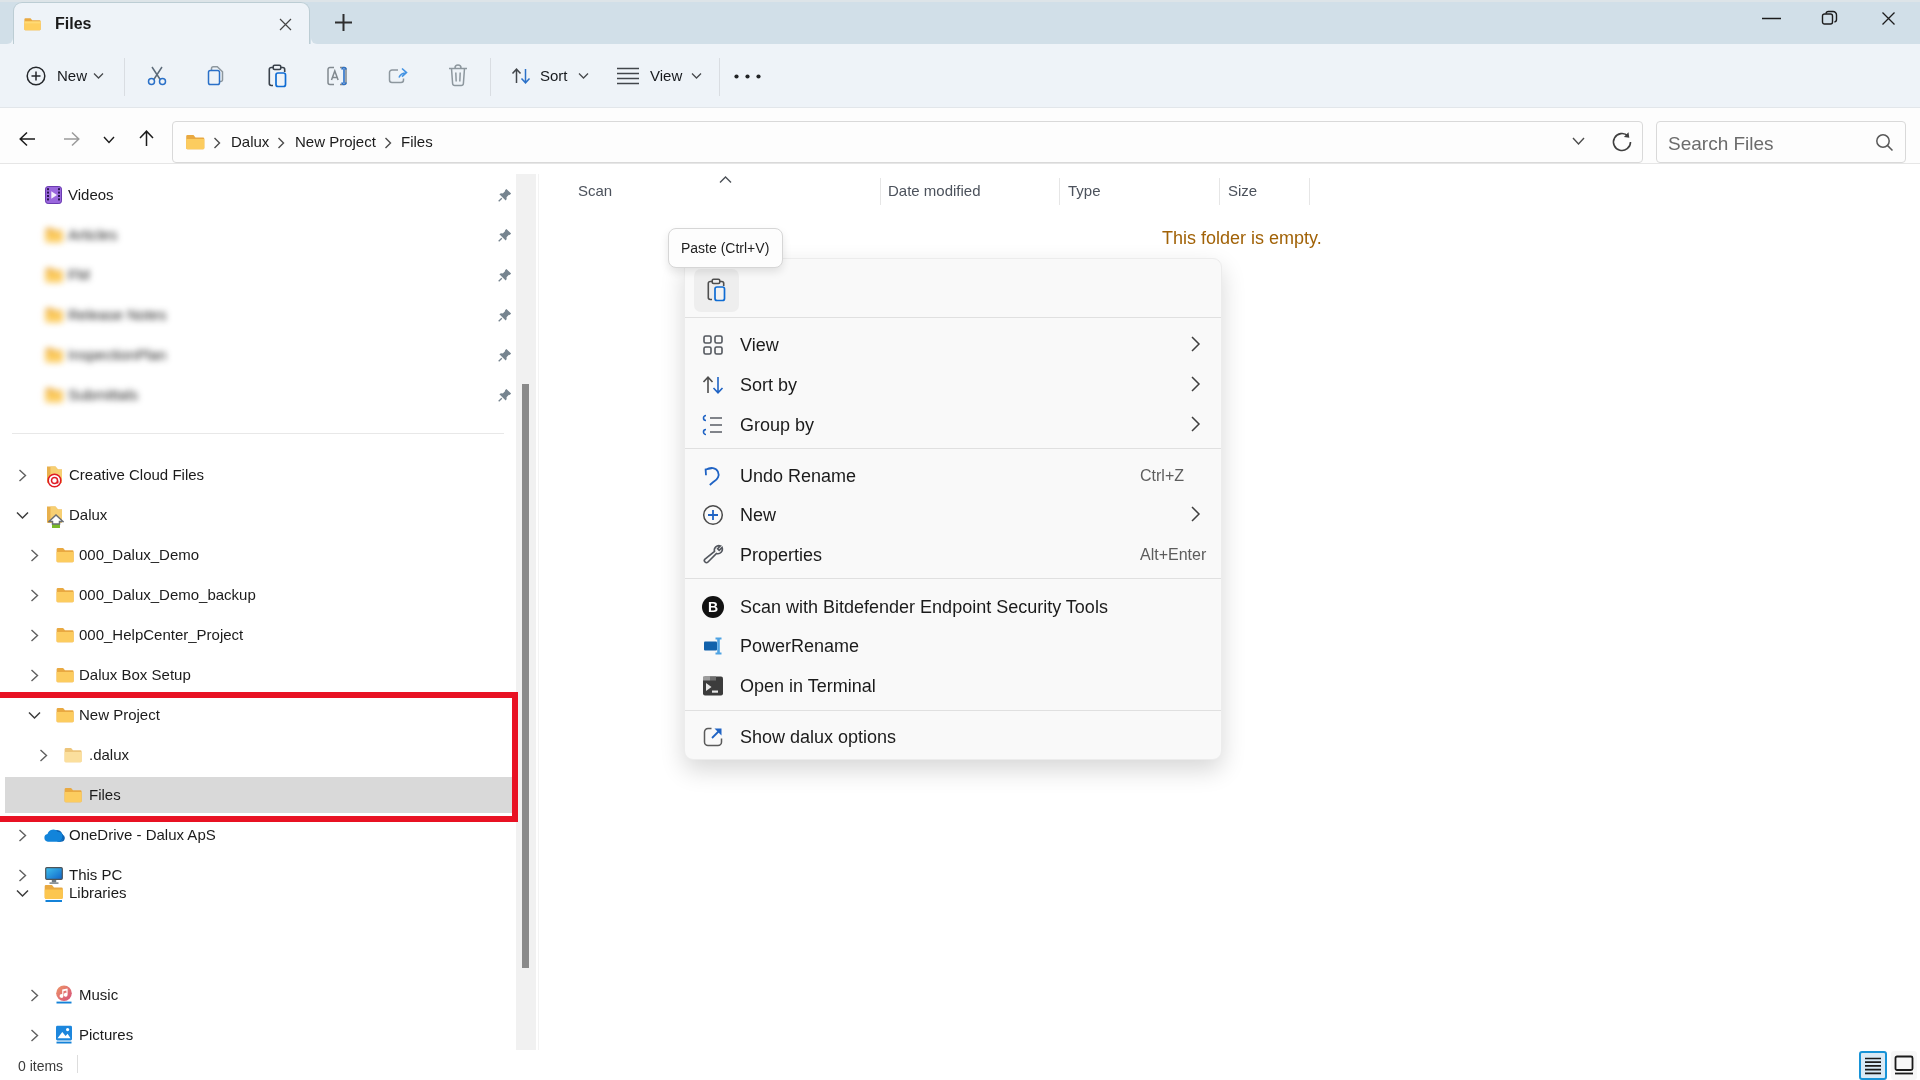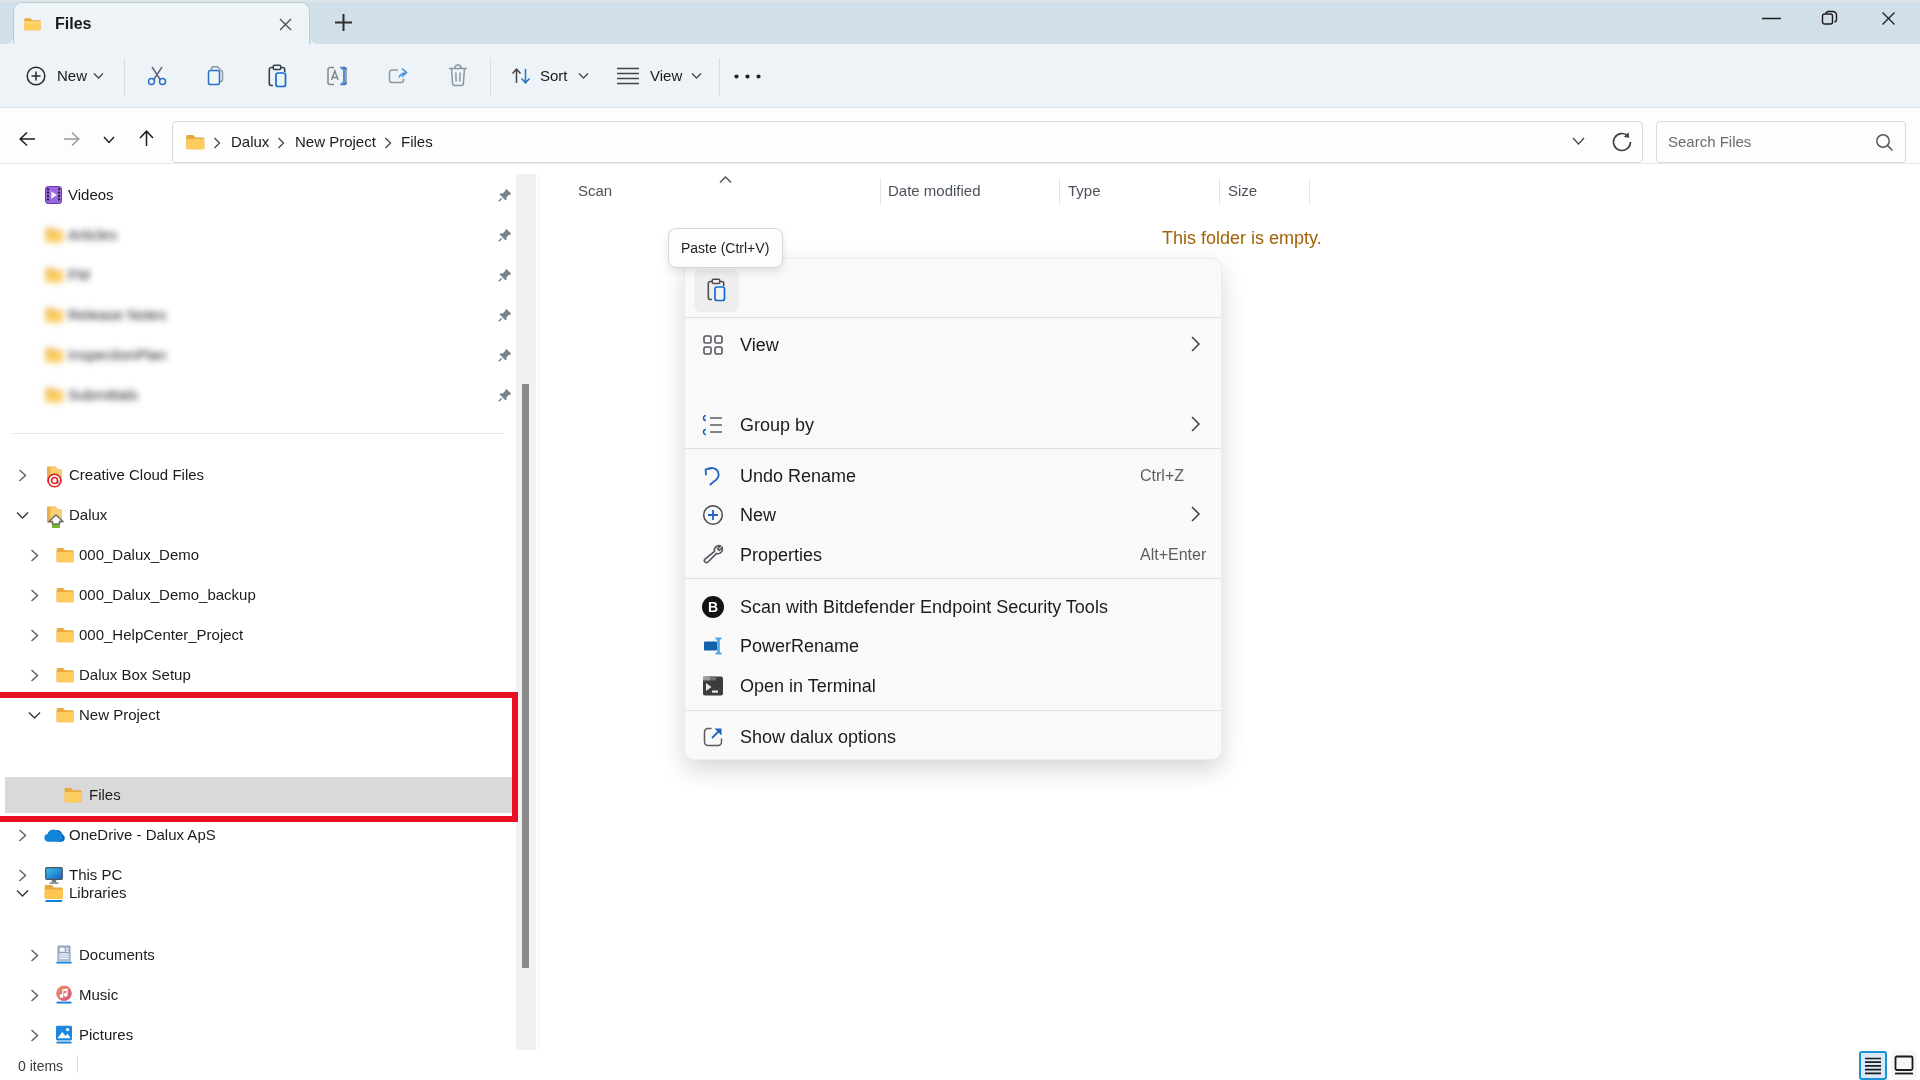--- a/index.html
+++ b/index.html
@@ -195,21 +195,21 @@
     <span class="abs crumbtxt" style="left:228px">Files</span>
     <svg class="abs" style="left:1399px;top:15px" width="13" height="9" viewBox="0 0 13 9">
       <path stroke="#4c4c4c" stroke-width="1.4" fill="none" d="M1 1 L6.5 7 L12 1"></path>
     </svg>
     <svg class="abs" style="left:1438px;top:9px" width="22" height="22" viewBox="0 0 22 22">
       <path stroke="#3f3f3f" stroke-width="1.6" fill="none" d="M19.5 11 a8.5 8.5 0 1 1-2.6-6.1"></path>
       <path fill="#3f3f3f" d="M17.5 1.3 L18.3 6.7 L12.9 6 z"></path>
     </svg>
   </div>
   <div class="abs" id="searchbox">
-    <span class="abs" style="left:11px;top:11px;font-size:15px;color:#6b6b6b">Search Files</span>
+    <span class="abs" style="left:11px;top:11px;font-size:19px;color:#6b6b6b">Search Files</span>
     <svg class="abs" style="left:218px;top:11px" width="19" height="19" viewBox="0 0 19 19">
       <circle cx="8" cy="8" r="6.2" stroke="#585858" stroke-width="1.5" fill="none"></circle>
       <path stroke="#585858" stroke-width="1.5" d="M12.6 12.6 L17.5 17.5"></path>
     </svg>
   </div>
   <div class="abs" id="sbtrack"></div>
   <div class="abs" style="left:538px;top:174px;width:1px;height:876px;background:#f3f3f3"></div>
   <div class="abs" id="sbthumb"></div>
   <div class="abs" id="sbsep"></div>
   <div class="abs" id="selrow"></div>
@@ -370,20 +370,30 @@
   <div class="row" style="left:0;top:695px;width:516px">
     <svg class="abs" style="left:28px;top:16px" width="13" height="9" viewBox="0 0 13 9">
         <path stroke="#3c3c3c" stroke-width="1.5" fill="none" d="M1 1.5 L6.5 7 L12 1.5"></path>
       </svg>
     <svg class="abs" style="left:56px;top:12px" width="19" height="16" viewBox="0 0 19 16">
         <path fill="#e9a941" d="M1.6 1h5.5l1.9 2.2h7.4a1.2 1.2 0 0 1 1.2 1.2V14a1.2 1.2 0 0 1-1.2 1.2H1.8A1.2 1.2 0 0 1 .6 14V2.2A1.2 1.2 0 0 1 1.6 1z"></path>
         <path fill="#fccc5f" d="M.6 5h17v9a1.2 1.2 0 0 1-1.2 1.2H1.8A1.2 1.2 0 0 1 .6 14z"></path>
       </svg>
     <span class="abs" style="left:79px">New Project</span>
   </div>
+  <div class="row" style="left:0;top:735px;width:516px">
+    <svg class="abs" style="left:39px;top:14px" width="9" height="13" viewBox="0 0 9 13">
+        <path stroke="#5f5f5f" stroke-width="1.4" fill="none" d="M1.5 1 L7.5 6.5 L1.5 12"></path>
+      </svg>
+    <svg class="abs" style="left:64px;top:12px" width="19" height="16" viewBox="0 0 19 16">
+        <path fill="#edc57a" d="M1.6 1h5.5l1.9 2.2h7.4a1.2 1.2 0 0 1 1.2 1.2V14a1.2 1.2 0 0 1-1.2 1.2H1.8A1.2 1.2 0 0 1 .6 14V2.2A1.2 1.2 0 0 1 1.6 1z"></path>
+        <path fill="#fbdf9d" d="M.6 5h17v9a1.2 1.2 0 0 1-1.2 1.2H1.8A1.2 1.2 0 0 1 .6 14z"></path>
+      </svg>
+    <span class="abs" style="left:89px">.dalux</span>
+  </div>
   <div class="row" style="left:0;top:775px;width:516px">
     <svg class="abs" style="left:64px;top:12px" width="19" height="16" viewBox="0 0 19 16">
         <path fill="#e9a941" d="M1.6 1h5.5l1.9 2.2h7.4a1.2 1.2 0 0 1 1.2 1.2V14a1.2 1.2 0 0 1-1.2 1.2H1.8A1.2 1.2 0 0 1 .6 14V2.2A1.2 1.2 0 0 1 1.6 1z"></path>
         <path fill="#fccc5f" d="M.6 5h17v9a1.2 1.2 0 0 1-1.2 1.2H1.8A1.2 1.2 0 0 1 .6 14z"></path>
       </svg>
     <span class="abs" style="left:89px">Files</span>
   </div>
   <div class="row" style="left:0;top:815px;width:516px">
     <svg class="abs" style="left:18px;top:14px" width="9" height="13" viewBox="0 0 9 13">
         <path stroke="#5f5f5f" stroke-width="1.4" fill="none" d="M1.5 1 L7.5 6.5 L1.5 12"></path>
@@ -415,38 +425,20 @@
   <div class="row" style="left:0;top:873px;width:576px">
     <svg class="abs" style="left:16px;top:16px" width="13" height="9" viewBox="0 0 13 9">
         <path stroke="#3c3c3c" stroke-width="1.5" fill="none" d="M1 1.5 L6.5 7 L12 1.5"></path>
       </svg>
     <svg class="abs" style="left:44px;top:11px" width="20" height="18" viewBox="0 0 20 18">
         <path fill="#e9a941" d="M2 1h6l2 2.4h7.5a1.3 1.3 0 0 1 1.3 1.3V13.6a1.3 1.3 0 0 1-1.3 1.3H2A1.3 1.3 0 0 1 .7 13.6V2.3A1.3 1.3 0 0 1 2 1z"></path>
         <path fill="#fcc64f" d="M.7 5.4h18.1v8.2a1.3 1.3 0 0 1-1.3 1.3H2a1.3 1.3 0 0 1-1.3-1.3z"></path>
         <rect x="1.5" y="16" width="16.5" height="2" fill="#1482d8"></rect>
       </svg>
     <span class="abs" style="left:69px">Libraries</span>
-  </div>
-  <div class="row" style="left:0;top:935px;width:516px">
-    <svg class="abs" style="left:30px;top:14px" width="9" height="13" viewBox="0 0 9 13">
-        <path stroke="#5f5f5f" stroke-width="1.4" fill="none" d="M1.5 1 L7.5 6.5 L1.5 12"></path>
-      </svg>
-    <svg class="abs" style="left:56px;top:10px" width="16" height="19" viewBox="0 0 16 19">
-        <path fill="#8ba4bf" d="M2.5 0.5 h11 a1 1 0 0 1 1 1 V16 H1.5 V1.5 a1 1 0 0 1 1-1z"></path>
-        <path fill="#a9bdd2" d="M1.5 8 h13 V16 H1.5z"></path>
-        <rect x="3.6" y="2.6" width="5.2" height="4.2" fill="#f3f6f9"></rect>
-        <rect x="10" y="2.6" width="2.6" height="1.1" fill="#f3f6f9"></rect>
-        <rect x="10" y="4.2" width="2.6" height="1.1" fill="#f3f6f9"></rect>
-        <rect x="10" y="5.8" width="2.6" height="1.1" fill="#f3f6f9"></rect>
-        <rect x="3.6" y="8.4" width="9" height="1.2" fill="#f3f6f9"></rect>
-        <rect x="3.6" y="10.6" width="9" height="1.2" fill="#f3f6f9"></rect>
-        <rect x="3.6" y="12.8" width="9" height="1.2" fill="#f3f6f9"></rect>
-        <rect x="0.5" y="16.6" width="15" height="1.9" fill="#1482d8"></rect>
-      </svg>
-    <span class="abs" style="left:79px">Documents</span>
   </div>
   <div class="row" style="left:0;top:975px;width:516px">
     <svg class="abs" style="left:30px;top:14px" width="9" height="13" viewBox="0 0 9 13">
         <path stroke="#5f5f5f" stroke-width="1.4" fill="none" d="M1.5 1 L7.5 6.5 L1.5 12"></path>
       </svg>
     <svg class="abs" style="left:55px;top:10px" width="18" height="19" viewBox="0 0 18 19">
       <defs>
           <linearGradient id="mug" x1="0" y1="0" x2="1" y2="1">
             <stop offset="0" stop-color="#ee9666"></stop>
             <stop offset="1" stop-color="#d5507c"></stop>
@@ -516,20 +508,30 @@
             <rect x="14" y="3" width="7" height="7" rx="1.6"></rect>
             <rect x="3" y="14" width="7" height="7" rx="1.6"></rect>
             <rect x="14" y="14" width="7" height="7" rx="1.6"></rect>
           </g>
         </svg>
       <span class="mtxt">View</span>
       <svg class="marrow" width="11" height="18" viewBox="0 0 11 18">
           <path stroke="#3f3f3f" stroke-width="1.5" fill="none" d="M2 2 L9 9 L2 16"></path>
         </svg>
     </div>
+    <div class="mitem" style="top:106px">
+      <svg class="micon" viewBox="0 0 24 24">
+          <path stroke="#4e4e4e" stroke-width="1.6" fill="none" d="M7 20 V4.5 M2.5 9 L7 4.2 L11.5 9"></path>
+          <path stroke="#1f63c4" stroke-width="1.6" fill="none" d="M17 4 V19.5 M12.5 15 L17 19.8 L21.5 15"></path>
+        </svg>
+      <span class="mtxt">Sort by</span>
+      <svg class="marrow" width="11" height="18" viewBox="0 0 11 18">
+          <path stroke="#3f3f3f" stroke-width="1.5" fill="none" d="M2 2 L9 9 L2 16"></path>
+        </svg>
+    </div>
     <div class="mitem" style="top:146px">
       <svg class="micon" viewBox="0 0 24 24">
           <g stroke="#5a5e66" stroke-width="1.6" fill="none">
             <path d="M9 5 H21 M9 12 H21 M9 19 H21"></path>
           </g>
           <g stroke="#1f63c4" stroke-width="1.6" fill="none">
             <path d="M5 2.5 a2.5 2.5 0 0 0-2.5 2.5 M5 7.5 A2.5 2.5 0 0 1 2.5 5 M5 16.5 a2.5 2.5 0 0 0-2.5 2.5 M5 21.5 A2.5 2.5 0 0 1 2.5 19"></path>
           </g>
         </svg>
       <span class="mtxt">Group by</span>

